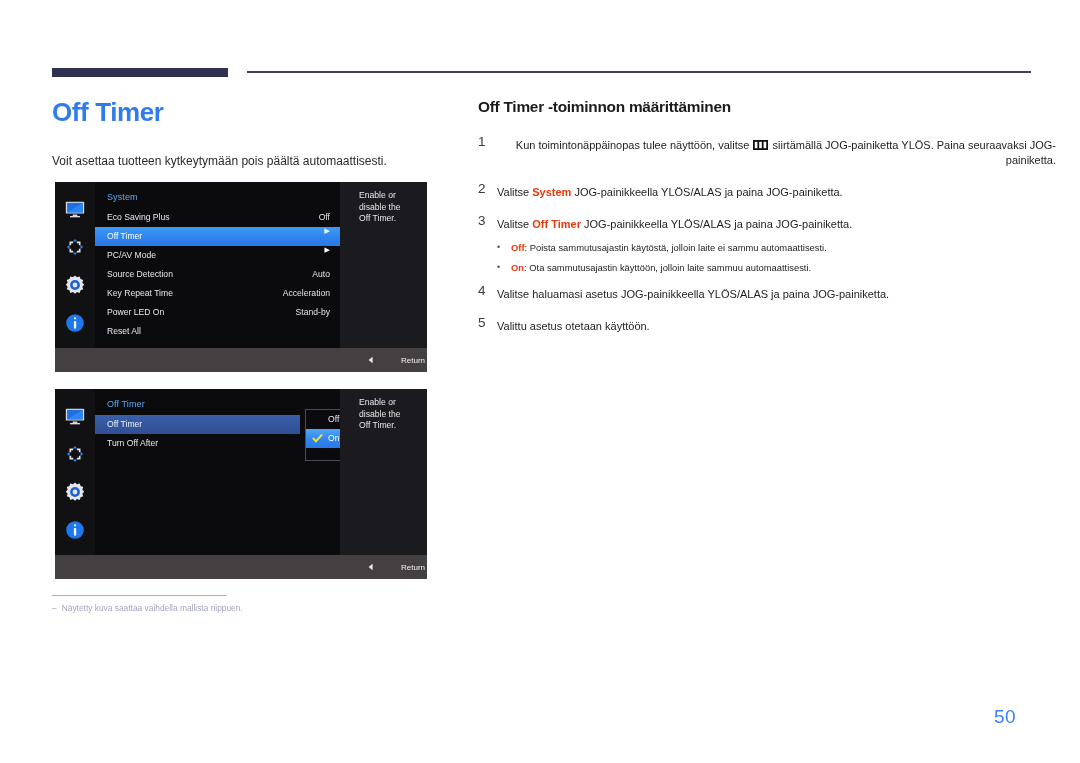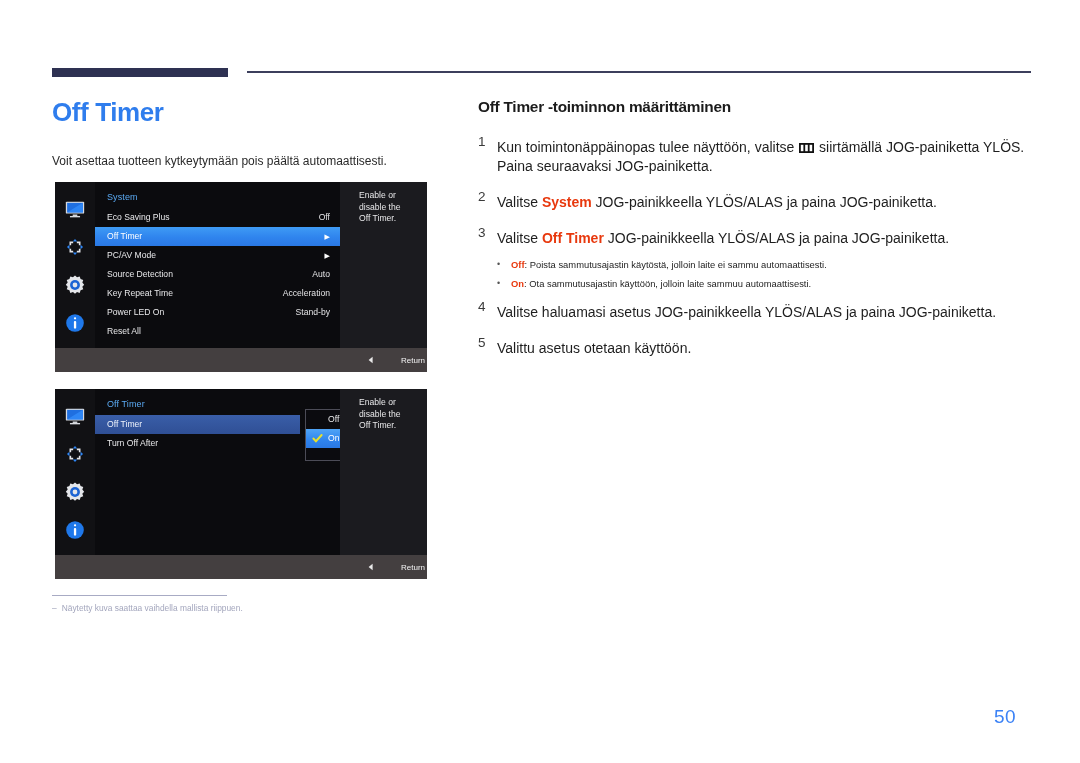--- a/index.html
+++ b/index.html
@@ -62,21 +62,21 @@
     padding: 8px 0 0 0;
   }
   .osd-panel-title {
     color: #5aa9f2; font-size: 9px;
     padding: 2px 0 6px 12px; letter-spacing: 0.1px;
   }
   .osd-row {
     position: relative;
     height: 19px; line-height: 19px;
     padding: 0 10px 0 12px;
-    display: flex; align-items: center;
+    display: flex; 
     white-space: nowrap;
   }
   .osd-row .lbl { flex: 1 1 auto; font-size: 8.6px; }
   .osd-row .val { font-size: 8.6px; color: #e3e3e5; }
   .osd-row .arrow {
     font-size: 7px; color: #ffffff; line-height: 1;
   }
   .osd-row.sel {
     background: linear-gradient(180deg,#3f9bf5 0%,#2f84ee 55%,#2a78e4 100%);
     color: #ffffff;
@@ -152,22 +152,23 @@
     display: flex; align-items: flex-start;
     margin-bottom: 14px;
   }
   .step .num {
     flex: 0 0 19px;
     font-size: 13.5px; color: #3a3a3a;
     line-height: 1.05; text-align: left;
     font-weight: normal;
   }
   .step .txt {
-    font-size: 14px; color: #1e1e1e; line-height: 1.35;
+    font-size: 11px; color: #1e1e1e; line-height: 1.35;
     padding-top: 3px;
+    text-align: right;
   }
   .bullets { margin: -4px 0 10px 0; }
   .bullet {
     display: flex; align-items: flex-start;
     margin-bottom: 6px; padding-left: 19px;
   }
   .bullet .dot {
     flex: 0 0 14px;
     font-size: 9px; color: #555; line-height: 1.45;
   }

